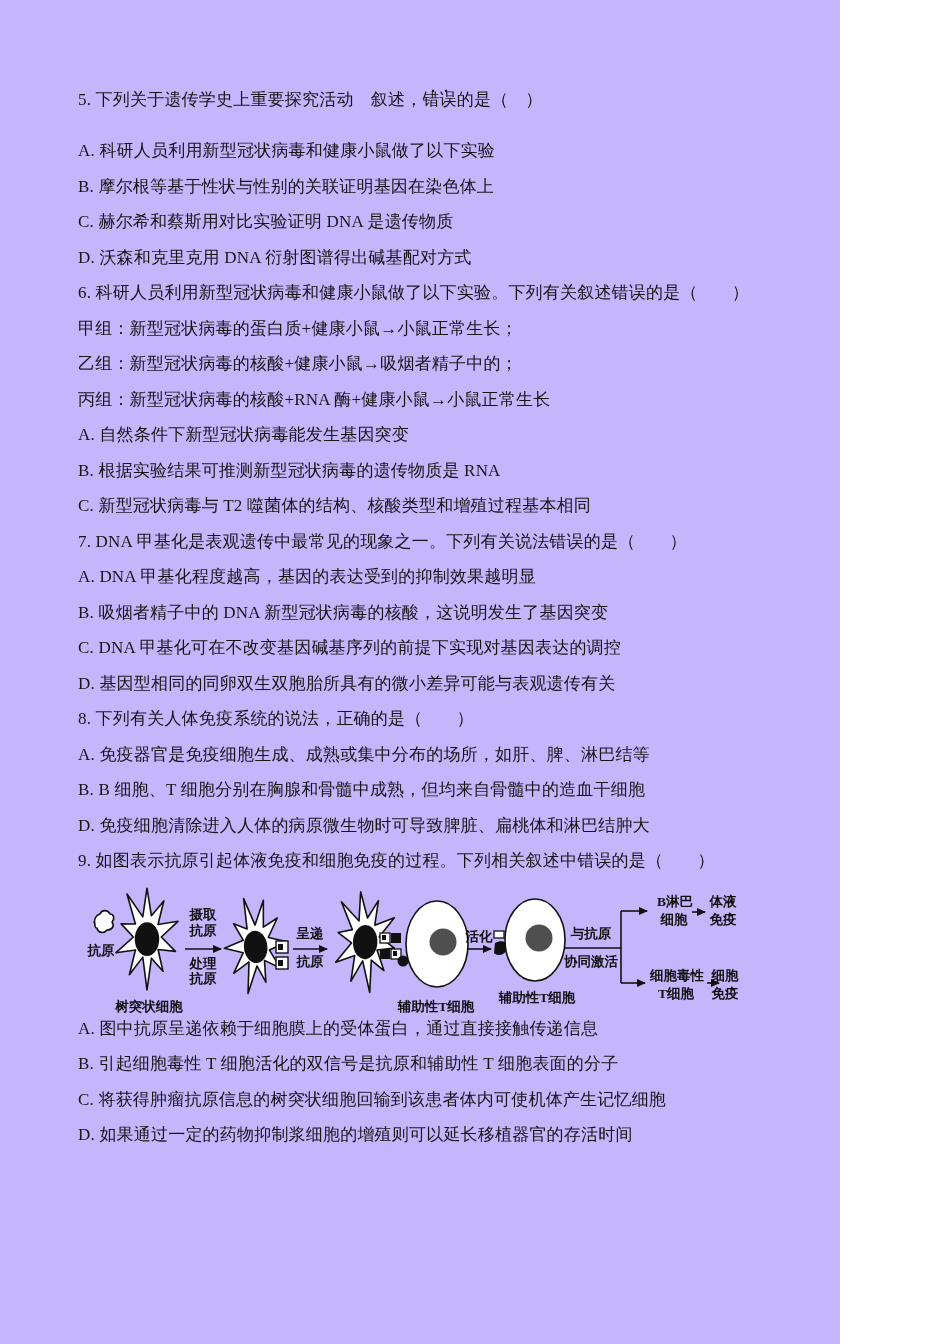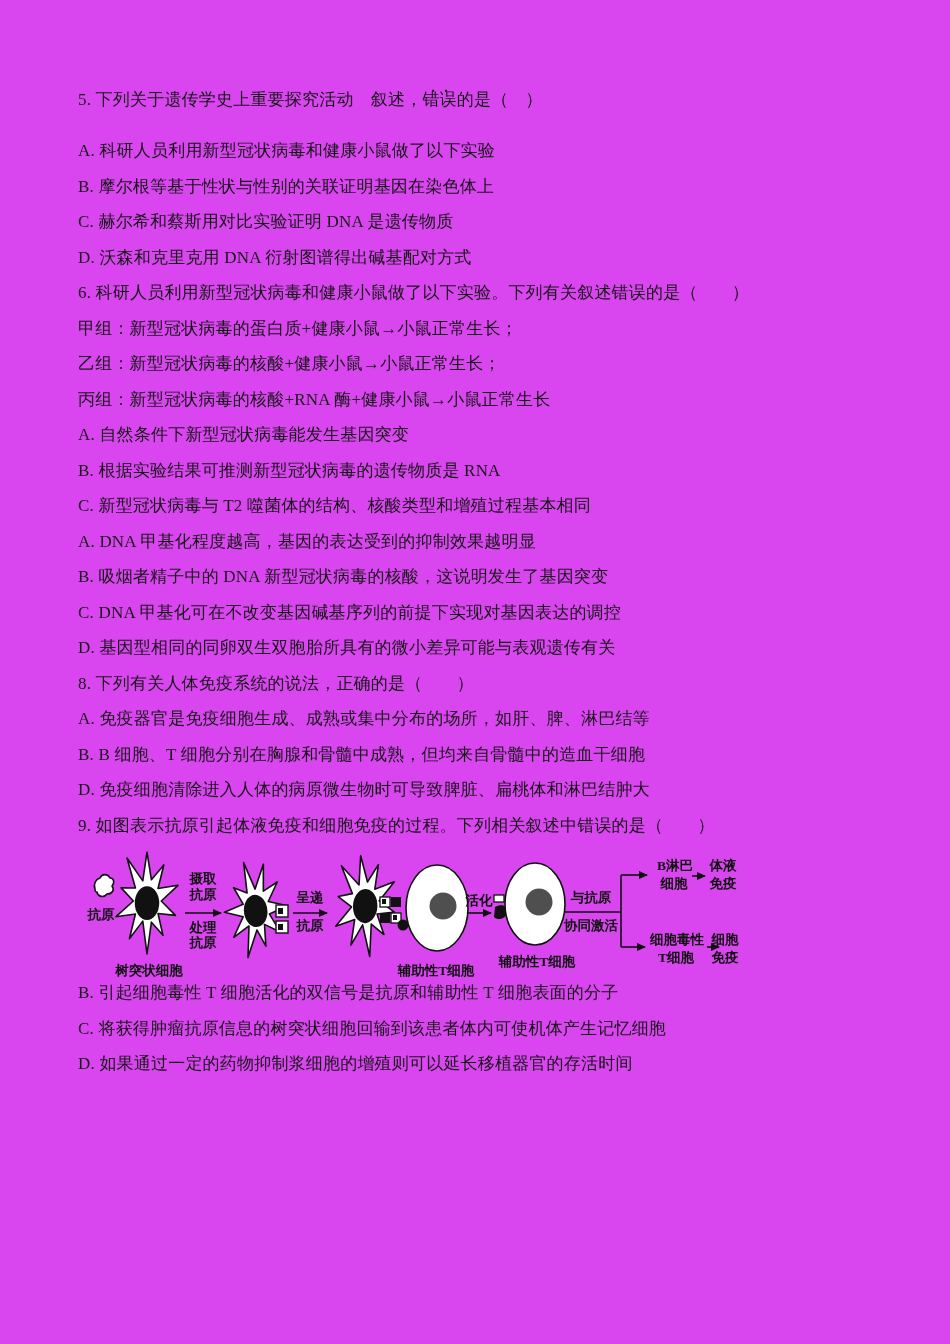--- a/index.html
+++ b/index.html
@@ -1,20 +1,20 @@
 <!DOCTYPE html>
 <html><head>
 <meta charset="utf-8">
 <style>
   html,body { margin:0; padding:0; background:#ffffff; }
   .page {
     position: relative;
-    width: 950px;
+    width: 840px;
     height: 1344px;
-    background: #d946ef;
+    background: #c4b5fd;
     overflow: hidden;
     font-family: "Liberation Serif", "DejaVu Serif", serif;
     color: #161616;
   }
   .content {
     position: absolute;
     left: 78px;
     top: 88px;
     width: 810px;
   }
@@ -58,26 +58,27 @@
   <div class="content">
 
     <div class="ln gap-after"><span>5. 下列关于遗传学史上重要探究活动　叙述，</span><span class="emph">错误</span><span>的是（　）</span></div>
     <div class="ln">A. 科研人员利用新型冠状病毒和健康小鼠做了以下实验</div>
     <div class="ln">B. 摩尔根等基于性状与性别的关联证明基因在染色体上</div>
     <div class="ln">C. 赫尔希和蔡斯用对比实验证明 DNA 是遗传物质</div>
     <div class="ln">D. 沃森和克里克用 DNA 衍射图谱得出碱基配对方式</div>
 
     <div class="ln">6. 科研人员利用新型冠状病毒和健康小鼠做了以下实验。下列有关叙述错误的是（　　）</div>
     <div class="ln">甲组：新型冠状病毒的蛋白质+健康小鼠→小鼠正常生长；</div>
-    <div class="ln">乙组：新型冠状病毒的核酸+健康小鼠→小鼠正常生长；</div>
+    <div class="ln">乙组：新型冠状病毒的核酸+健康小鼠→吸烟者精子中的；</div>
     <div class="ln">丙组：新型冠状病毒的核酸+RNA 酶+健康小鼠→小鼠正常生长</div>
     <div class="ln">A. 自然条件下新型冠状病毒能发生基因突变</div>
     <div class="ln">B. 根据实验结果可推测新型冠状病毒的遗传物质是 RNA</div>
     <div class="ln">C. 新型冠状病毒与 T2 噬菌体的结构、核酸类型和增殖过程基本相同</div>
 
+    <div class="ln">7. DNA 甲基化是表观遗传中最常见的现象之一。下列有关说法错误的是（　　）</div>
     <div class="ln">A. DNA 甲基化程度越高，基因的表达受到的抑制效果越明显</div>
     <div class="ln">B. 吸烟者精子中的 DNA 新型冠状病毒的核酸，这说明发生了基因突变</div>
     <div class="ln">C. DNA 甲基化可在不改变基因碱基序列的前提下实现对基因表达的调控</div>
     <div class="ln">D. 基因型相同的同卵双生双胞胎所具有的微小差异可能与表观遗传有关</div>
 
     <div class="ln">8. 下列有关人体免疫系统的说法，正确的是（　　）</div>
     <div class="ln">A. 免疫器官是免疫细胞生成、成熟或集中分布的场所，如肝、脾、淋巴结等</div>
     <div class="ln">B. B 细胞、T 细胞分别在胸腺和骨髓中成熟，但均来自骨髓中的造血干细胞</div>
     <div class="ln">D. 免疫细胞清除进入人体的病原微生物时可导致脾脏、扁桃体和淋巴结肿大</div>
 
@@ -159,18 +160,19 @@
       <text class="dl" x="648" y="31" text-anchor="middle">体液</text>
       <text class="dl" x="648" y="49" text-anchor="middle">免疫</text>
 
       <text class="dl" x="602" y="105" text-anchor="middle">细胞毒性</text>
       <text class="dl" x="601" y="123" text-anchor="middle">T细胞</text>
       <line class="arr" x1="632" y1="108" x2="644" y2="108" marker-end="url(#ah)"></line>
       <text class="dl" x="650" y="105" text-anchor="middle">细胞</text>
       <text class="dl" x="650" y="123" text-anchor="middle">免疫</text>
     </svg>
 
+    <div class="ln">A. 图中抗原呈递依赖于细胞膜上的受体蛋白，通过直接接触传递信息</div>
     <div class="ln">B. 引起细胞毒性 T 细胞活化的双信号是抗原和辅助性 T 细胞表面的分子</div>
     <div class="ln">C. 将获得肿瘤抗原信息的树突状细胞回输到该患者体内可使机体产生记忆细胞</div>
     <div class="ln">D. 如果通过一定的药物抑制浆细胞的增殖则可以延长移植器官的存活时间</div>
 
   </div>
 </div>
 
 </body></html>

